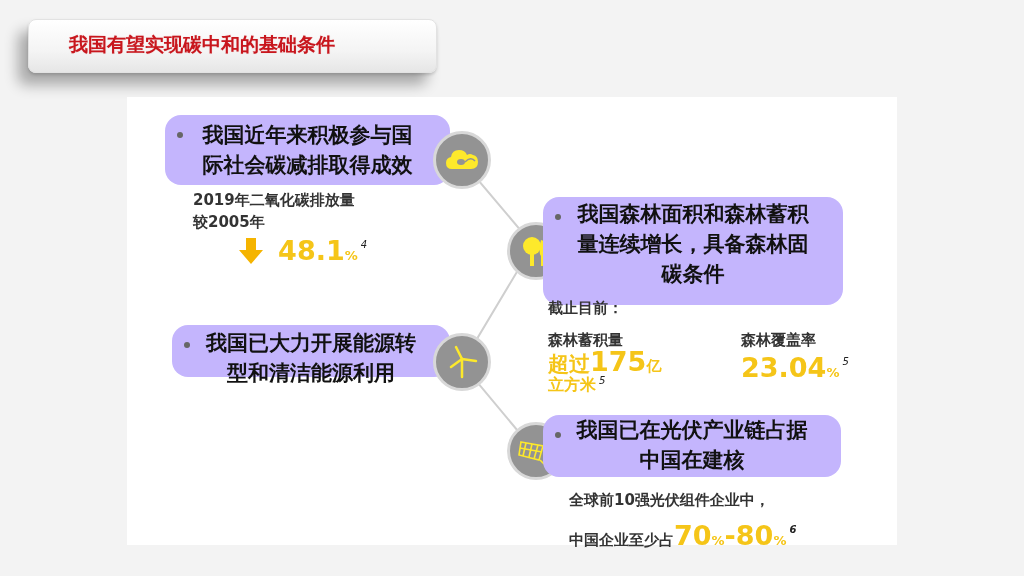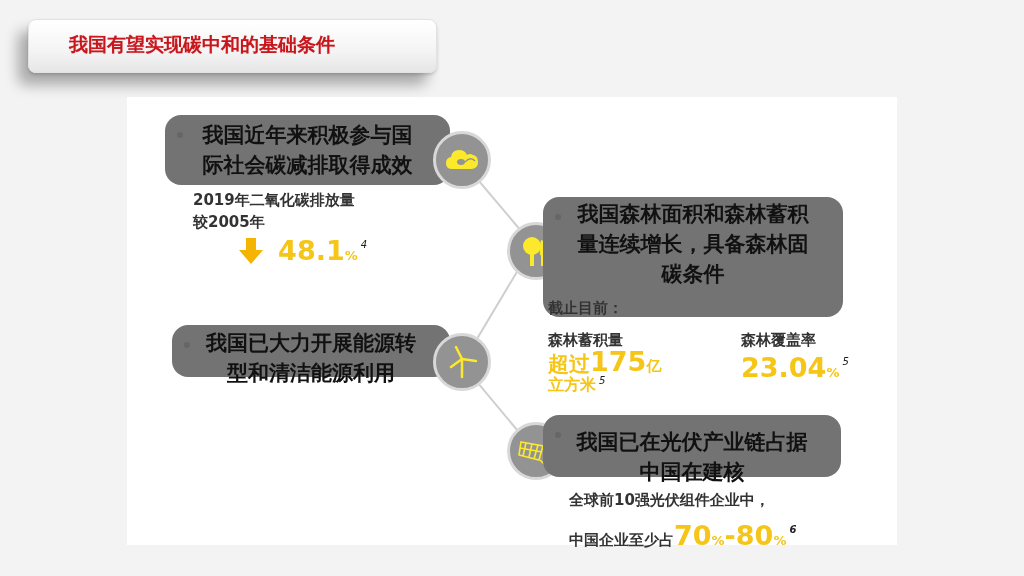--- a/index.html
+++ b/index.html
@@ -21,21 +21,21 @@
     font-size: 19px; font-weight: bold; color: #c8161d;
     letter-spacing: 0px; white-space: nowrap;
     text-shadow: 0 0 1px rgba(200,22,29,0.3);
   }
   .panel {
     position: absolute; left: 127px; top: 97px; width: 770px; height: 448px;
     background: #ffffff;
   }
   .connector { position: absolute; left: 0; top: 0; width: 770px; height: 448px; }
   .ybox {
-    position: absolute; background: #737373;
+    position: absolute; background: #c4b5fd;
     border-radius: 16px;
     color: #111; font-weight: bold; font-size: 21px; line-height: 30px;
     text-align: center;
     padding: 0 10px;
   }
   .ybox .bullet {
     position: absolute; left: 12px; top: 17px; width: 6px; height: 6px;
     border-radius: 50%; background: #666;
   }
   .icon-circle {
@@ -85,21 +85,21 @@
     <span class="hl big" style="margin-left:10px;">48.1</span><span class="hl small-pct">%</span><span class="sup" style="vertical-align:12px;">4</span>
   </div>
 
   <div class="icon-circle" style="left:380px; top:125px;">
     <svg width="34" height="34" viewBox="0 0 34 34">
       <circle cx="13" cy="12" r="9" fill="#fde92b"></circle>
       <rect x="11" y="17" width="4" height="15" fill="#fde92b"></rect>
       <path d="M22 6 Q31 8 30 18 Q29 22 26 23 L26 32 H22 L22 22 Q19 18 22 6 Z" fill="#fde92b"></path>
     </svg>
   </div>
-  <div class="ybox" style="left:416px; top:100px; width:300px; height:120px; padding-top:2px;">
+  <div class="ybox" style="left:416px; top:100px; width:300px; height:108px; padding-top:2px;">
     <span class="bullet"></span>
     <div>我国森林面积和森林蓄积</div>
     <div>量连续增长，具备森林固</div>
     <div>碳条件</div>
   </div>
   <div class="desc" style="left:421px; top:200px;">截止目前：</div>
   <div class="desc" style="left:421px; top:232px;">森林蓄积量</div>
   <div style="position:absolute; left:421px; top:252px; white-space:nowrap; line-height:26px;">
     <span class="hl" style="font-size:21px;">超过</span><span class="hl big">175</span><span class="hl" style="font-size:15px;">亿</span>
   </div>
@@ -133,21 +133,21 @@
         <path d="M3 6 L25 10 L21 24 L1 19 Z"></path>
         <line x1="8" y1="7" x2="5" y2="20"></line>
         <line x1="14" y1="8" x2="11" y2="21"></line>
         <line x1="20" y1="9" x2="16" y2="23"></line>
         <line x1="2" y1="12" x2="24" y2="16"></line>
         <line x1="22" y1="24" x2="26" y2="28"></line>
         <circle cx="31" cy="4" r="3"></circle>
       </g>
     </svg>
   </div>
-  <div class="ybox" style="left:416px; top:318px; width:298px; height:62px; padding-top:12px;text-align:center;">
+  <div class="ybox" style="left:416px; top:318px; width:298px; height:62px; padding-top:0px;text-align:center;">
     <span class="bullet"></span>
     <div>我国已在光伏产业链占据</div>
     <div>中国在建核</div>
   </div>
   <div class="desc" style="left:442px; top:388px; line-height:30px;">
     <div>全球前10强光伏组件企业中，</div>
     <div style="white-space:nowrap;">
       <span>中国企业至少占</span><span class="hl big">70</span><span class="hl small-pct">%</span><span class="hl big">-</span><span class="hl big">80</span><span class="hl small-pct">%</span><span class="sup" style="vertical-align:12px;">6</span>
     </div>
   </div>

